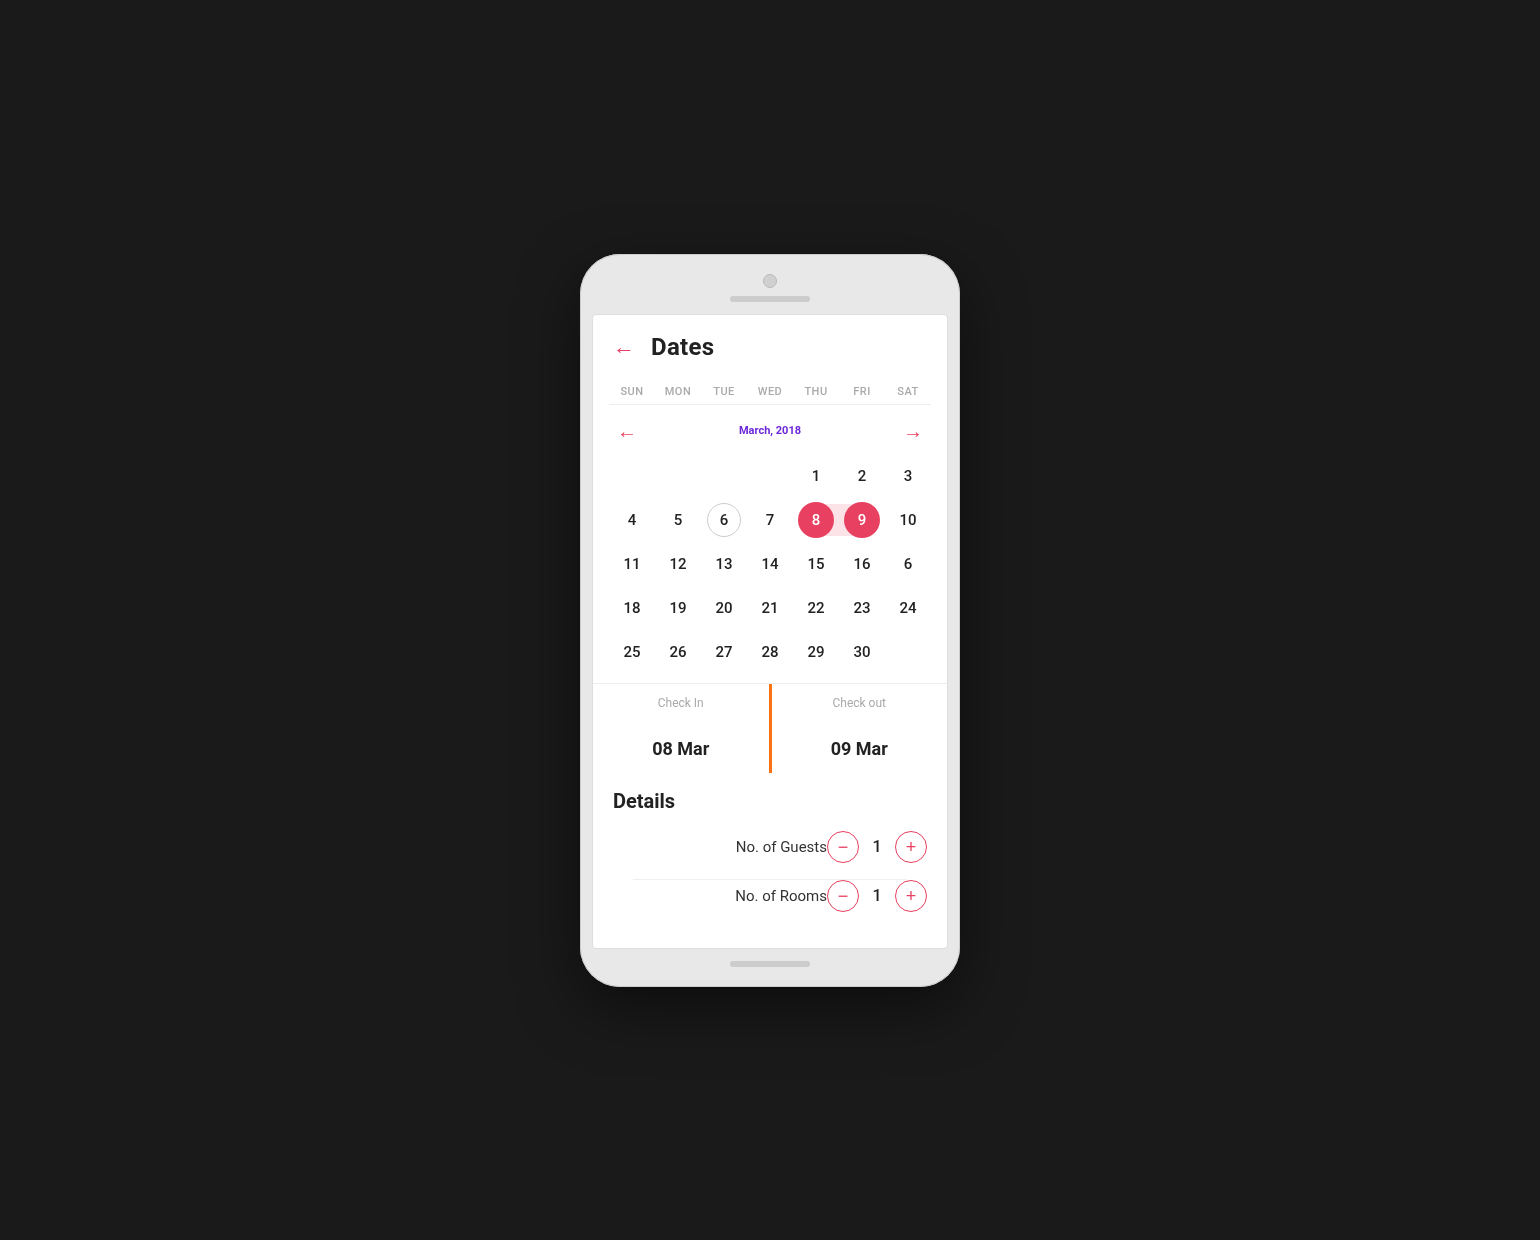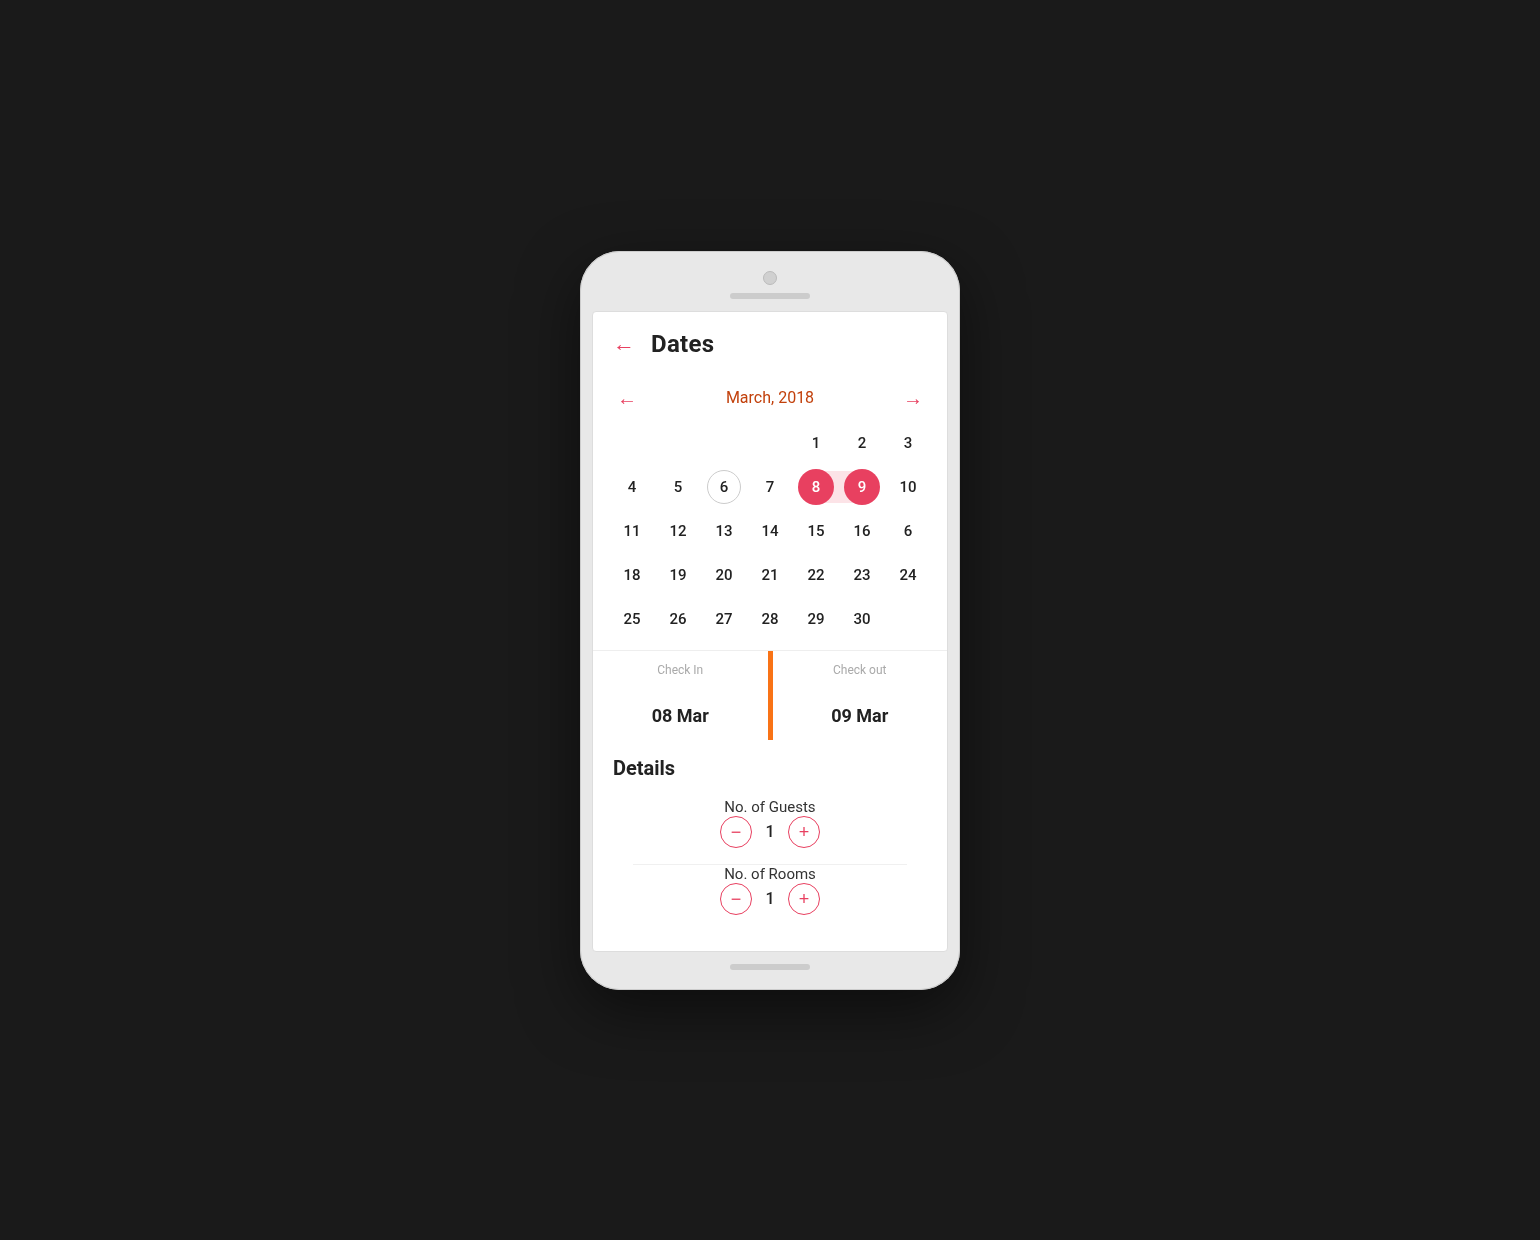--- a/index.html
+++ b/index.html
@@ -105,23 +105,23 @@
     }
 
     .nav-arrow {
       color: #e84060;
       font-size: 20px;
       cursor: pointer;
       font-weight: 300;
     }
 
     .month-title {
-      font-size: 16px;
-      font-weight: 400;
-      color: #c2410c;
+      font-size: 11px;
+      font-weight: 700;
+      color: #6d28d9;
     }
 
     .calendar-grid {
       display: grid;
       grid-template-columns: repeat(7, 1fr);
       row-gap: 6px;
       padding: 4px 0 12px;
     }
 
     .cal-cell {
@@ -212,21 +212,21 @@
       margin: 0;
     }
 
     .check-item {
       flex: 1;
       padding: 12px 16px 14px;
       text-align: center;
     }
 
     .check-item:first-child {
-      border-right: 5px solid #f97316;
+      border-right: 3px solid #f97316;
     }
 
     .check-label {
       font-size: 12px;
       color: #aaa;
       margin-bottom: 4px;
     }
 
     .check-date {
       font-size: 18px;
@@ -243,23 +243,22 @@
     .details-title {
       font-size: 20px;
       font-weight: 700;
       color: #222;
       margin-bottom: 18px;
     }
 
     .detail-row {
       display: flex;
       align-items: center;
-      justify-content: space-between;
+      justify-content: flex-end;
       margin-bottom: 16px;
-      flex-direction: column;
     }
 
     .detail-label {
       font-size: 15px;
       color: #333;
     }
 
     .counter {
       display: flex;
       align-items: center;
@@ -305,20 +304,29 @@
 
   <div class="phone-screen">
 
     <div class="app-header">
       <span class="back-arrow">←</span>
       <span class="app-title">Dates</span>
     </div>
 
     <div class="calendar-container">
 
+      <div class="calendar-weekdays">
+        <span class="weekday">SUN</span>
+        <span class="weekday">MON</span>
+        <span class="weekday">TUE</span>
+        <span class="weekday">WED</span>
+        <span class="weekday">THU</span>
+        <span class="weekday">FRI</span>
+        <span class="weekday">SAT</span>
+      </div>
 
       <div class="calendar-nav">
         <span class="nav-arrow">←</span>
         <span class="month-title">March, 2018</span>
         <span class="nav-arrow">→</span>
       </div>
 
       <div class="calendar-grid" id="calendar-grid">
       <div class="cal-cell empty">&nbsp;</div>
           <div class="cal-cell empty">&nbsp;</div>

